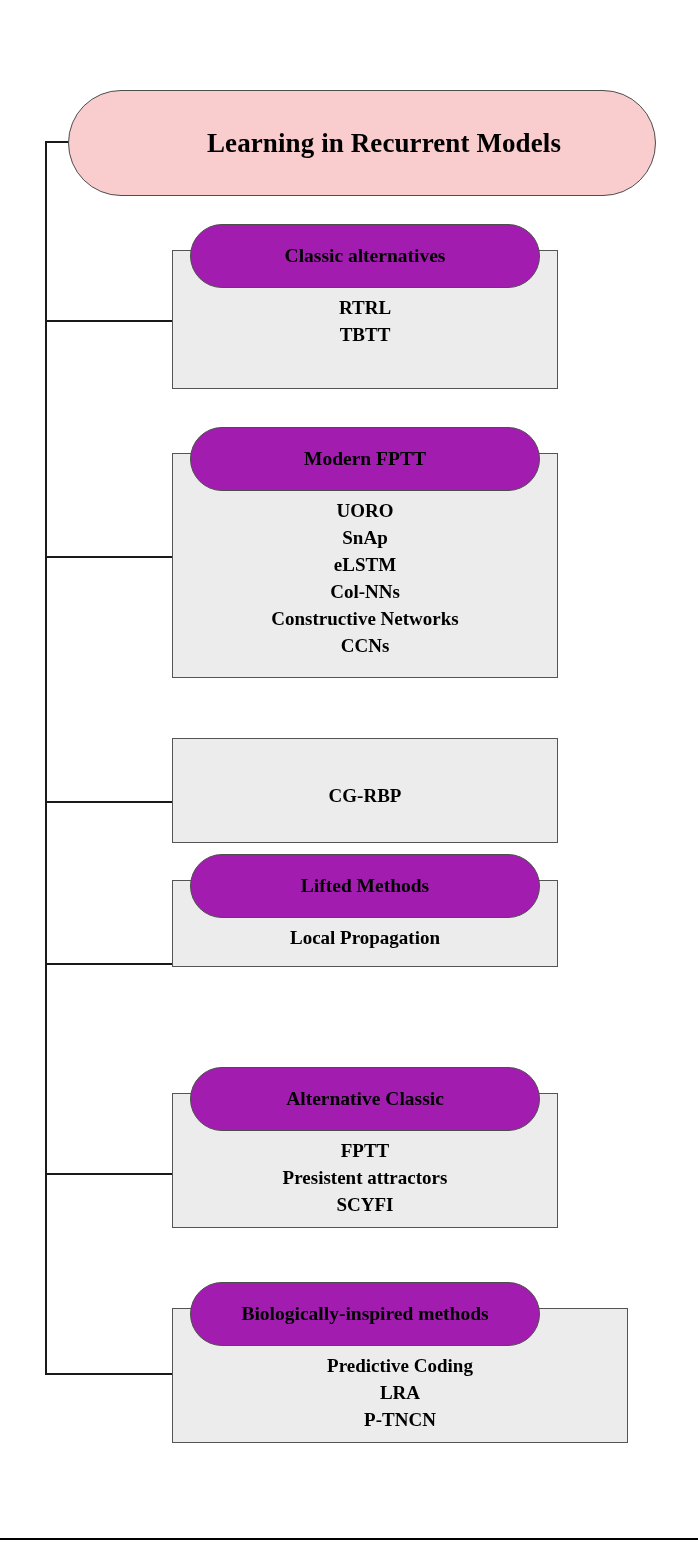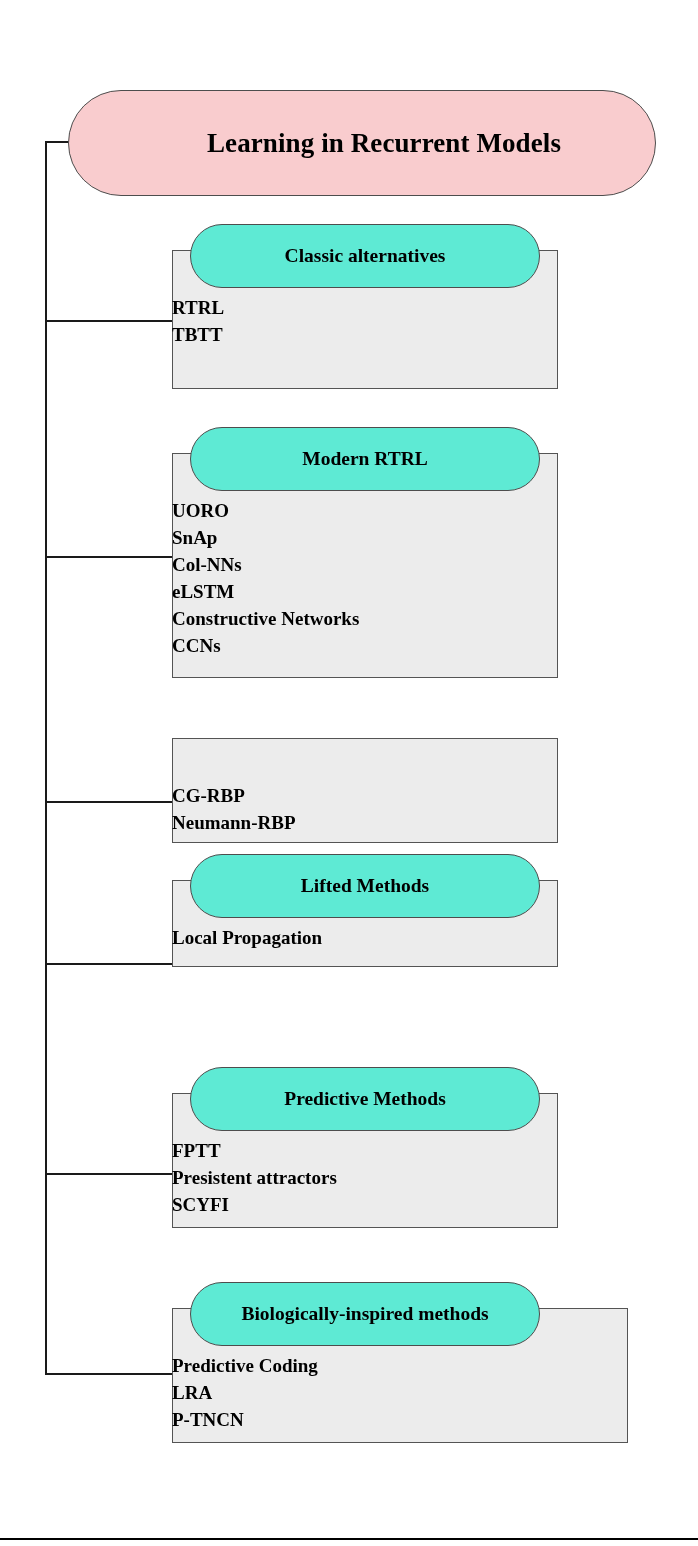--- a/index.html
+++ b/index.html
@@ -66,41 +66,41 @@
     background: #ececec;
     border: 1.8px solid #545454;
   }
   .group-header {
     position: absolute;
     box-sizing: border-box;
     left: 18px;
     width: 350px;
     height: 64px;
     top: -26px;
-    background: #5eead4;
+    background: #a21caf;
     border: 1.7px solid #4d4d4d;
     border-radius: 999px;
     display: flex;
     align-items: center;
     justify-content: center;
     text-align: center;
     z-index: 3;
   }
   .group-header .group-title {
     font-size: 19.5px;
     font-weight: bold;
     color: #000000;
   }
   .group-items {
     position: absolute;
     left: 0;
     right: 0;
     top: 44px;
     z-index: 2;
-    text-align: left;
+    text-align: center;
   }
   .group-items .item {
     font-size: 19px;
     font-weight: bold;
     color: #000000;
     line-height: 27px;
     white-space: nowrap;
   }
 
   
@@ -139,54 +139,53 @@
     </div>
     <div class="group-items">
       <div class="item">RTRL</div>
       <div class="item">TBTT</div>
     </div>
   </div>
 
   <div class="group" style="left:172px; top:453px; width:386px; height:225px;">
     <div class="group-body"></div>
     <div class="group-header">
-      <span class="group-title">Modern RTRL</span>
+      <span class="group-title">Modern FPTT</span>
     </div>
     <div class="group-items">
       <div class="item">UORO</div>
       <div class="item">SnAp</div>
+      <div class="item">eLSTM</div>
       <div class="item">Col-NNs</div>
-      <div class="item">eLSTM</div>
       <div class="item">Constructive Networks</div>
       <div class="item">CCNs</div>
     </div>
   </div>
 
   <div class="group" style="left:172px; top:738px; width:386px; height:105px;">
     <div class="group-body"></div>
     <div class="group-items">
       <div class="item">CG-RBP</div>
-      <div class="item">Neumann-RBP</div>
     </div>
   </div>
 
   <div class="group" style="left:172px; top:880px; width:386px; height:87px;">
     <div class="group-body"></div>
     <div class="group-header">
       <span class="group-title">Lifted Methods</span>
     </div>
     <div class="group-items">
       <div class="item">Local Propagation</div>
     </div>
   </div>
 
   <div class="group" style="left:172px; top:1093px; width:386px; height:135px;">
     <div class="group-body"></div>
     <div class="group-header">
-      <span class="group-title">Predictive Methods</span>
+      <span class="group-title">Alternative Classic</span>
     </div>
     <div class="group-items">
       <div class="item">FPTT</div>
       <div class="item">Presistent attractors</div>
       <div class="item">SCYFI</div>
     </div>
   </div>
 
   <div class="group" style="left:172px; top:1308px; width:456px; height:135px;">
     <div class="group-body"></div>

